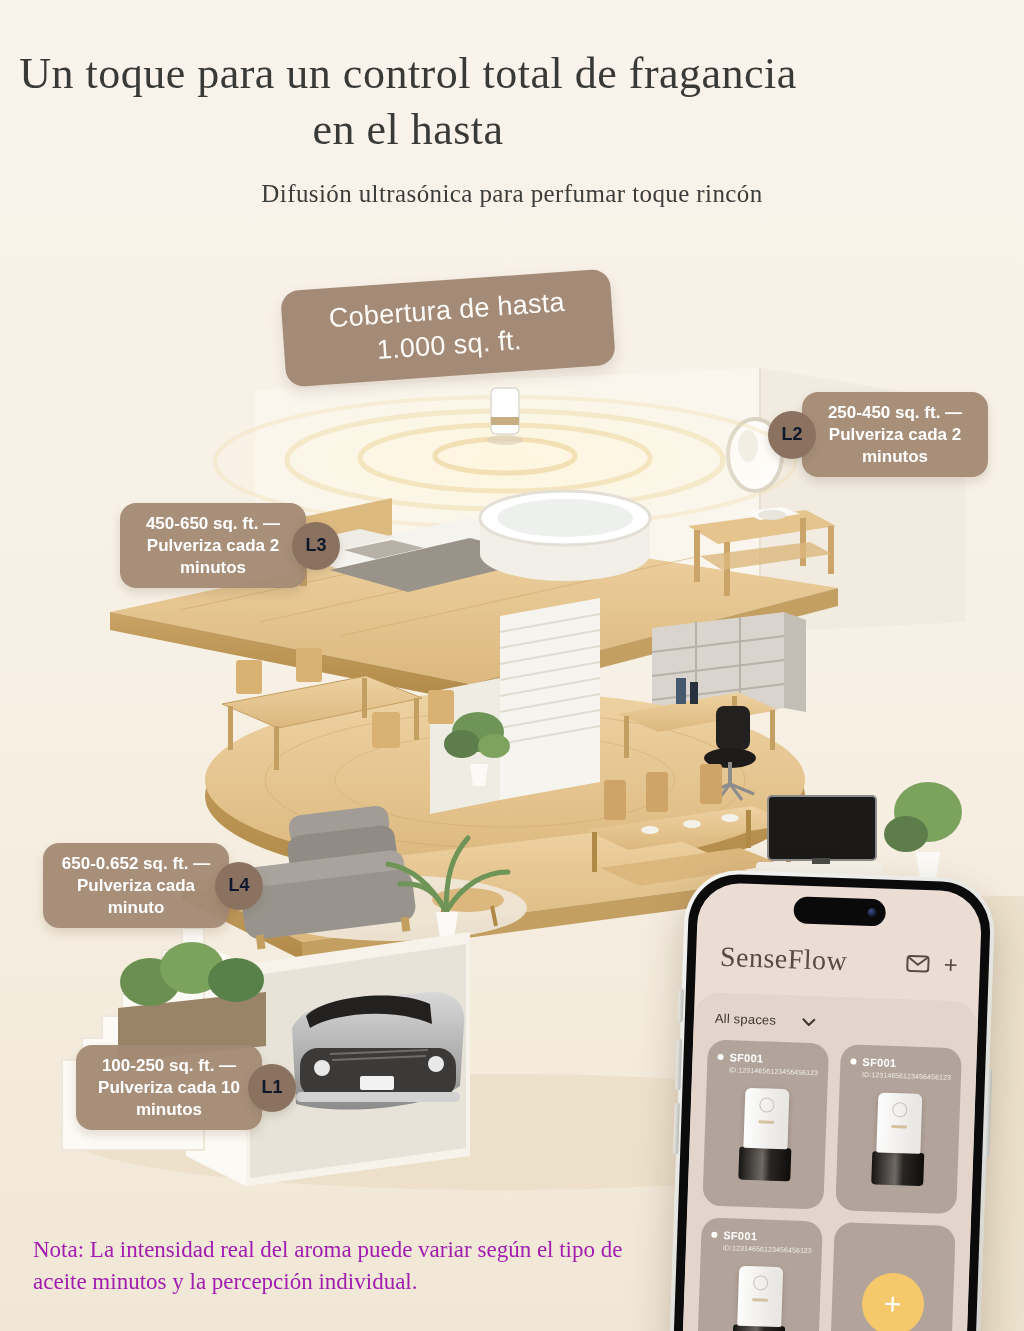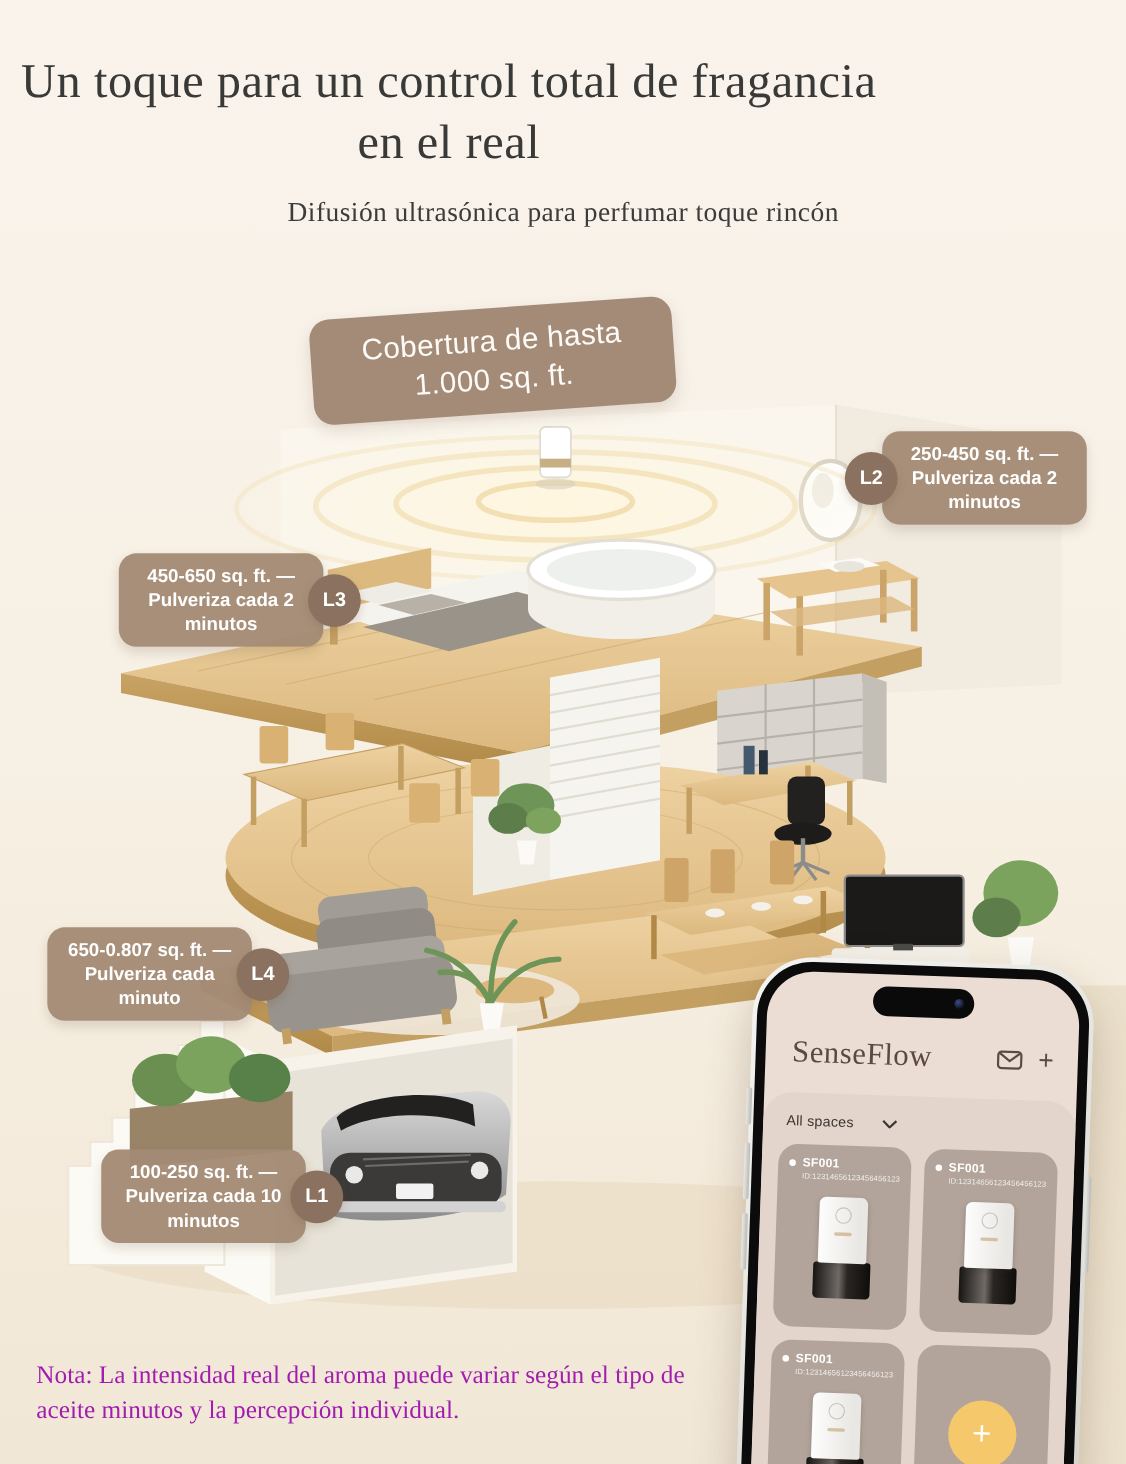--- a/index.html
+++ b/index.html
@@ -29,31 +29,31 @@
     box-shadow:0 6px 14px rgba(120,95,70,.18);
   }
   
   .callout { position:absolute; display:flex; align-items:center; z-index:6; }
   .callout .bubble {
     background:rgba(163,138,117,.96); border-radius:16px; color:#fff;
     text-align:center; padding:10px 14px; font-size:17px; font-weight:700;
     line-height:1.28; width:186px; box-shadow:0 5px 10px rgba(110,88,66,.18);
   }
   .callout .dot {
-    width:48px; height:48px; border-radius:50%; background:#8b7260; color:#ffffff;
+    width:48px; height:48px; border-radius:50%; background:#8b7260; color:#0f172a;
     display:flex; align-items:center; justify-content:center;
     font-size:18px; font-weight:700; z-index:2; flex:0 0 48px;
     box-shadow:0 4px 8px rgba(110,88,66,.2);
   }
   .callout.dot-left .dot  { margin-right:-14px; }
   .callout.dot-right .dot { margin-left:-14px; }
   .co-l2 { left:768px; top:392px; }
-  .co-l3 { left:108px; top:503px; }
+  .co-l3 { left:120px; top:503px; }
   .co-l4 { left:43px;  top:843px; }
-  .co-l1 { left:76px;  top:1045px;margin-left:16px; }
+  .co-l1 { left:76px;  top:1045px; }
   
   .note {
     position:absolute; left:33px; top:1234px; width:660px;
     font-family:"Liberation Serif", serif;
     font-size:23px; line-height:1.4; color:#a21caf;
   }
   
   .house { position:absolute; left:0; top:360px; z-index:2; }
   .wall-panel {
     position:absolute; right:0; top:896px; width:176px; height:435px;
@@ -127,21 +127,21 @@
     margin-top:38px; width:62px; height:62px; border-radius:50%; background:#f6c86c;
     display:flex; align-items:center; justify-content:center;
     color:#fff; font-size:30px; font-weight:300; line-height:1;
   }
 </style>
 </head>
 <body>
 
 <div class="title">
   <div>Un toque para un control total de fragancia</div>
-  <div>en el real</div>
+  <div>en el hasta</div>
 </div>
 <div class="subtitle">Difusión ultrasónica para perfumar toque rincón</div>
 
 <div class="wall-panel"></div>
 
 <svg class="house" width="1024" height="830" viewBox="0 0 1024 830">
   <defs>
     <radialGradient id="glow" cx="50%" cy="50%" r="50%">
       <stop offset="0%" stop-color="#fff6dd" stop-opacity=".95"></stop>
       <stop offset="100%" stop-color="#fff6dd" stop-opacity="0"></stop>
@@ -412,21 +412,21 @@
 <div class="callout dot-right co-l3">
   <div class="bubble">
     <div>450-650 sq. ft. —</div>
     <div>Pulveriza cada 2</div>
     <div>minutos</div>
   </div>
   <div class="dot">L3</div>
 </div>
 <div class="callout dot-right co-l4">
   <div class="bubble">
-    <div>650-0.807 sq. ft. —</div>
+    <div>650-0.652 sq. ft. —</div>
     <div>Pulveriza cada</div>
     <div>minuto</div>
   </div>
   <div class="dot">L4</div>
 </div>
 <div class="callout dot-right co-l1">
   <div class="bubble">
     <div>100-250 sq. ft. —</div>
     <div>Pulveriza cada 10</div>
     <div>minutos</div>

